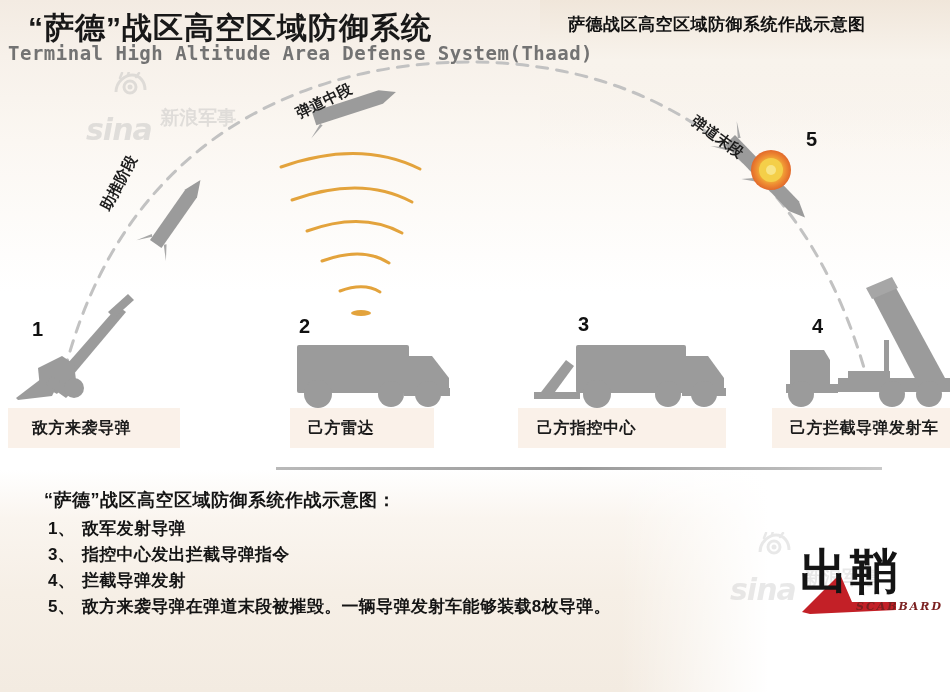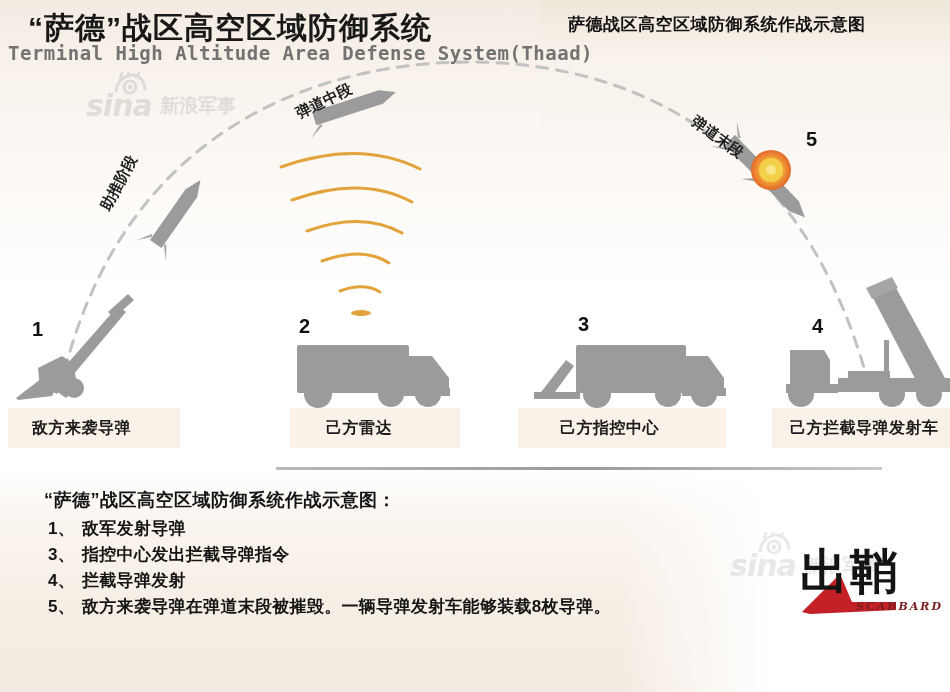--- a/index.html
+++ b/index.html
@@ -113,22 +113,22 @@
     background: #faf1e9;
     display: flex;
     align-items: center;
     font-size: 16px;
     font-weight: bold;
     color: #1b1b1b;
     letter-spacing: 0.5px;
     box-sizing: border-box;
   }
   .cap1 { left: 8px;   top: 408px; width: 172px; padding-left: 24px; }
-  .cap2 { left: 290px; top: 408px; width: 170px; padding-left: 36px; text-align: center; }
-  .cap3 { left: 518px; top: 408px; width: 208px; padding-left: 42px; }
+  .cap2 { left: 290px; top: 408px; width: 144px; padding-left: 18px; text-align: center; }
+  .cap3 { left: 518px; top: 408px; width: 208px; padding-left: 19px; }
   .cap4 { left: 772px; top: 408px; width: 186px; padding-left: 18px; }
 
   
   .divider {
     position: absolute;
     left: 276px; top: 467px;
     width: 606px; height: 3px;
     background: linear-gradient(90deg, #b9b9b9 0%, #9a9a9a 50%, #c9c9c9 100%);
   }
 
@@ -170,20 +170,21 @@
   }
   .wm-sina-text {
     font-family: "DejaVu Sans", sans-serif;
     font-size: 30px;
     font-weight: bold;
     font-style: italic;
     color: #b6b6b6;
     letter-spacing: -1px;
     display: inline-block;
     vertical-align: middle;
+    margin-top: 24px;
   }
   .wm-sina-cn {
     font-size: 19px;
     font-weight: bold;
     color: #b6b6b6;
     display: inline-block;
     vertical-align: middle;
     margin-left: 4px;
   }
   .wm-eye {

